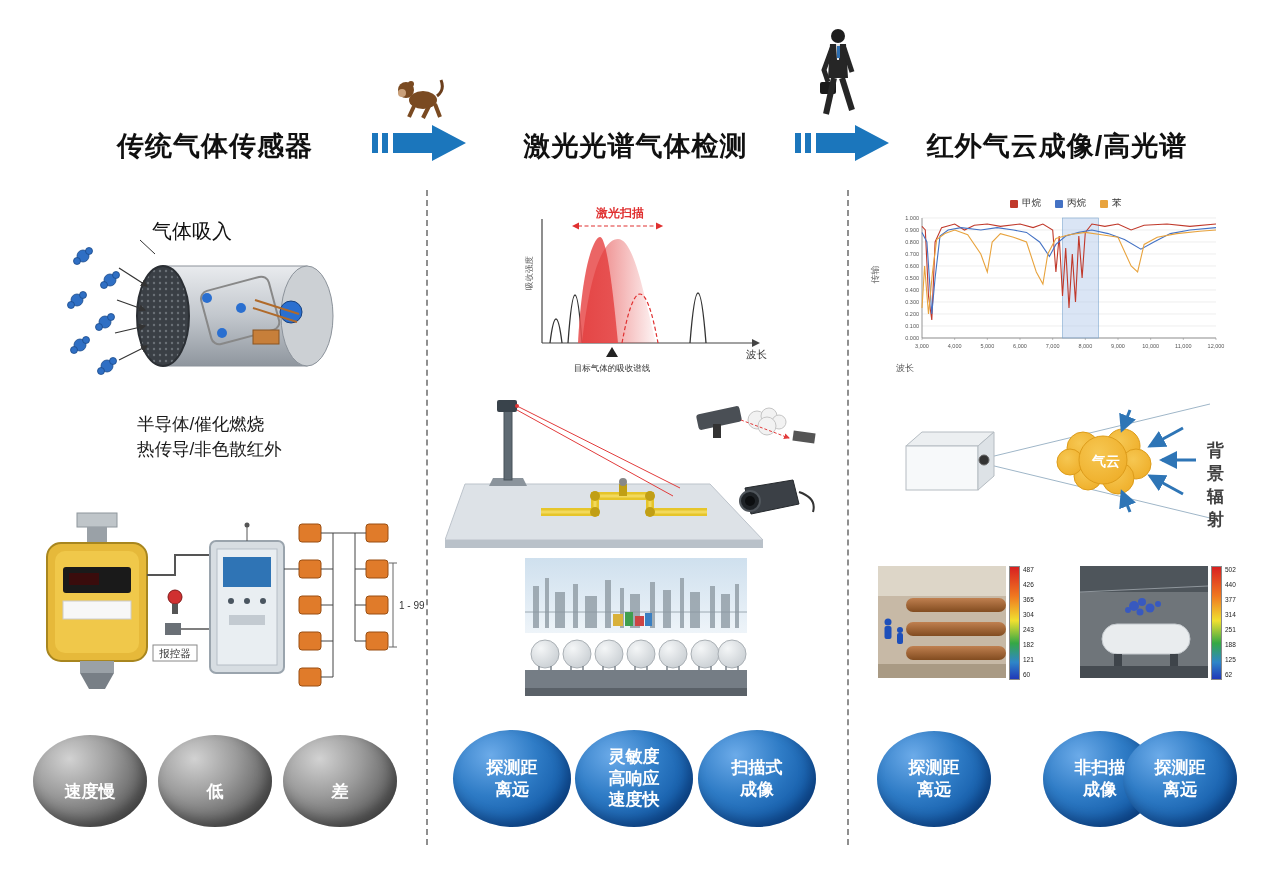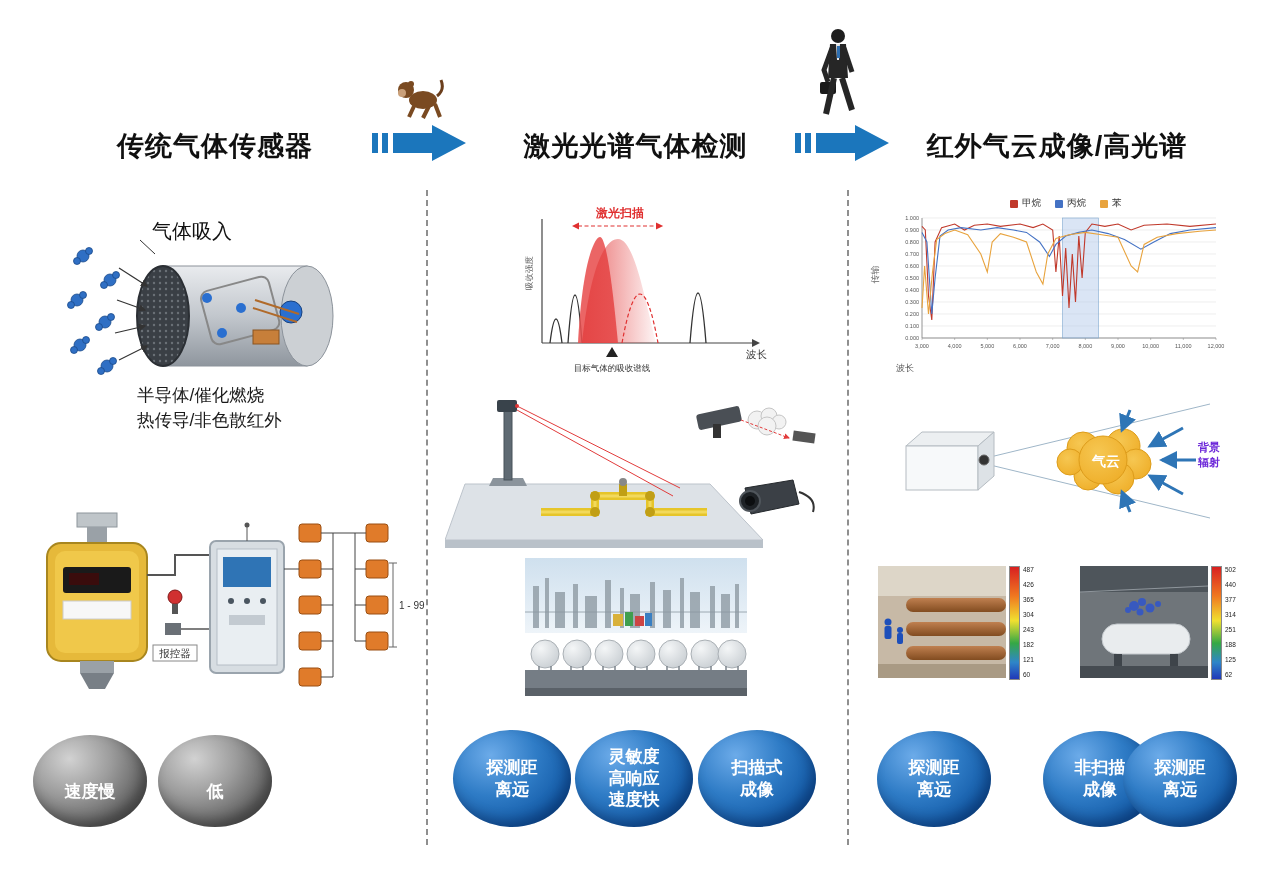--- a/index.html
+++ b/index.html
@@ -2,34 +2,34 @@
 <html><head>
 <meta charset="utf-8">
 <style>
   html,body{margin:0;padding:0;background:#fff;}
   body{font-family:"Liberation Sans","DejaVu Sans",sans-serif;}
   .canvas{position:relative;width:1268px;height:896px;background:#fff;overflow:hidden;}
   .col-title{position:absolute;font-size:27px;font-weight:bold;color:#101010;text-align:center;letter-spacing:1px;}
   .divider{position:absolute;top:190px;height:655px;width:0;border-left:2px dashed #8f8f8f;}
   .abs{position:absolute;}
   .small-label{position:absolute;font-size:20px;color:#111;}
-  .tech-text{position:absolute;font-size:17.5px;line-height:1.45;color:#1a1a1a;}
+  .tech-text{position:absolute;font-size:17.5px;line-height:1.45;color:#1a1a1a;margin-top:29px;}
   .tech-text span{display:block;}
   .badge{position:absolute;border-radius:50%;display:flex;flex-direction:column;align-items:center;justify-content:center;
          color:#fff;font-weight:bold;text-align:center;font-size:17px;line-height:1.28;}
   .badge.gray{background:radial-gradient(ellipse at 32% 26%, #d2d2d2 0%, #9c9c9c 38%, #616161 72%, #454545 100%);
               box-shadow:inset -5px -7px 12px rgba(0,0,0,.28);gap:44px;}
   .badge.blue{background:radial-gradient(ellipse at 32% 26%, #6cabe9 0%, #2f7cc6 40%, #1259a6 75%, #0b437f 100%);
               box-shadow:inset -5px -7px 12px rgba(0,0,30,.28);}
   .legend{position:absolute;display:flex;gap:14px;font-size:9.5px;color:#333;align-items:flex-start;}
   .legend .item{display:flex;align-items:center;gap:4px;}
   .legend .chip{width:8px;height:8px;border-radius:1px;display:inline-block;}
   .rot-label{position:absolute;font-size:9px;color:#666;transform:rotate(-90deg);transform-origin:center;}
   .axis-label{position:absolute;font-size:9px;color:#555;}
-  .radiation{position:absolute;width:26px;font-size:11px;font-weight:bold;color:#6d28d9;line-height:1.35;word-break:break-all;}
+  .radiation{position:absolute;width:26px;font-size:17px;font-weight:bold;color:#404040;line-height:1.35;word-break:break-all;text-align:right;}
   .thermal{position:absolute;display:flex;gap:3px;align-items:stretch;}
   .scalebar{width:9px;height:112px;border:1px solid #888;
     background:linear-gradient(180deg,#d82020 0%,#f07820 26%,#f0e030 48%,#35a845 68%,#2f86c8 85%,#2038b8 100%);}
   .scalevals{display:flex;flex-direction:column;justify-content:space-between;height:112px;font-size:6.5px;color:#222;width:18px;}
 </style>
 </head>
 <body>
 
 <div class="canvas">
 
@@ -527,20 +527,25 @@
   <div class="badge gray" style="left:33px;top:735px;width:114px;height:92px">
     <span>范围小</span>
     <span>速度慢</span>
     <span></span>
   </div>
   <div class="badge gray" style="left:158px;top:735px;width:114px;height:92px">
     <span>灵敏度</span>
     <span>低</span>
     <span></span>
   </div>
+  <div class="badge gray" style="left:283px;top:735px;width:114px;height:92px">
+    <span>可靠性</span>
+    <span>差</span>
+    <span></span>
+  </div>
 
   <div class="badge blue" style="left:453px;top:730px;width:118px;height:97px">
     <span>探测距</span>
     <span>离远</span>
     <span></span>
   </div>
   <div class="badge blue" style="left:575px;top:730px;width:118px;height:97px">
     <span>灵敏度</span>
     <span>高响应</span>
     <span>速度快</span>

